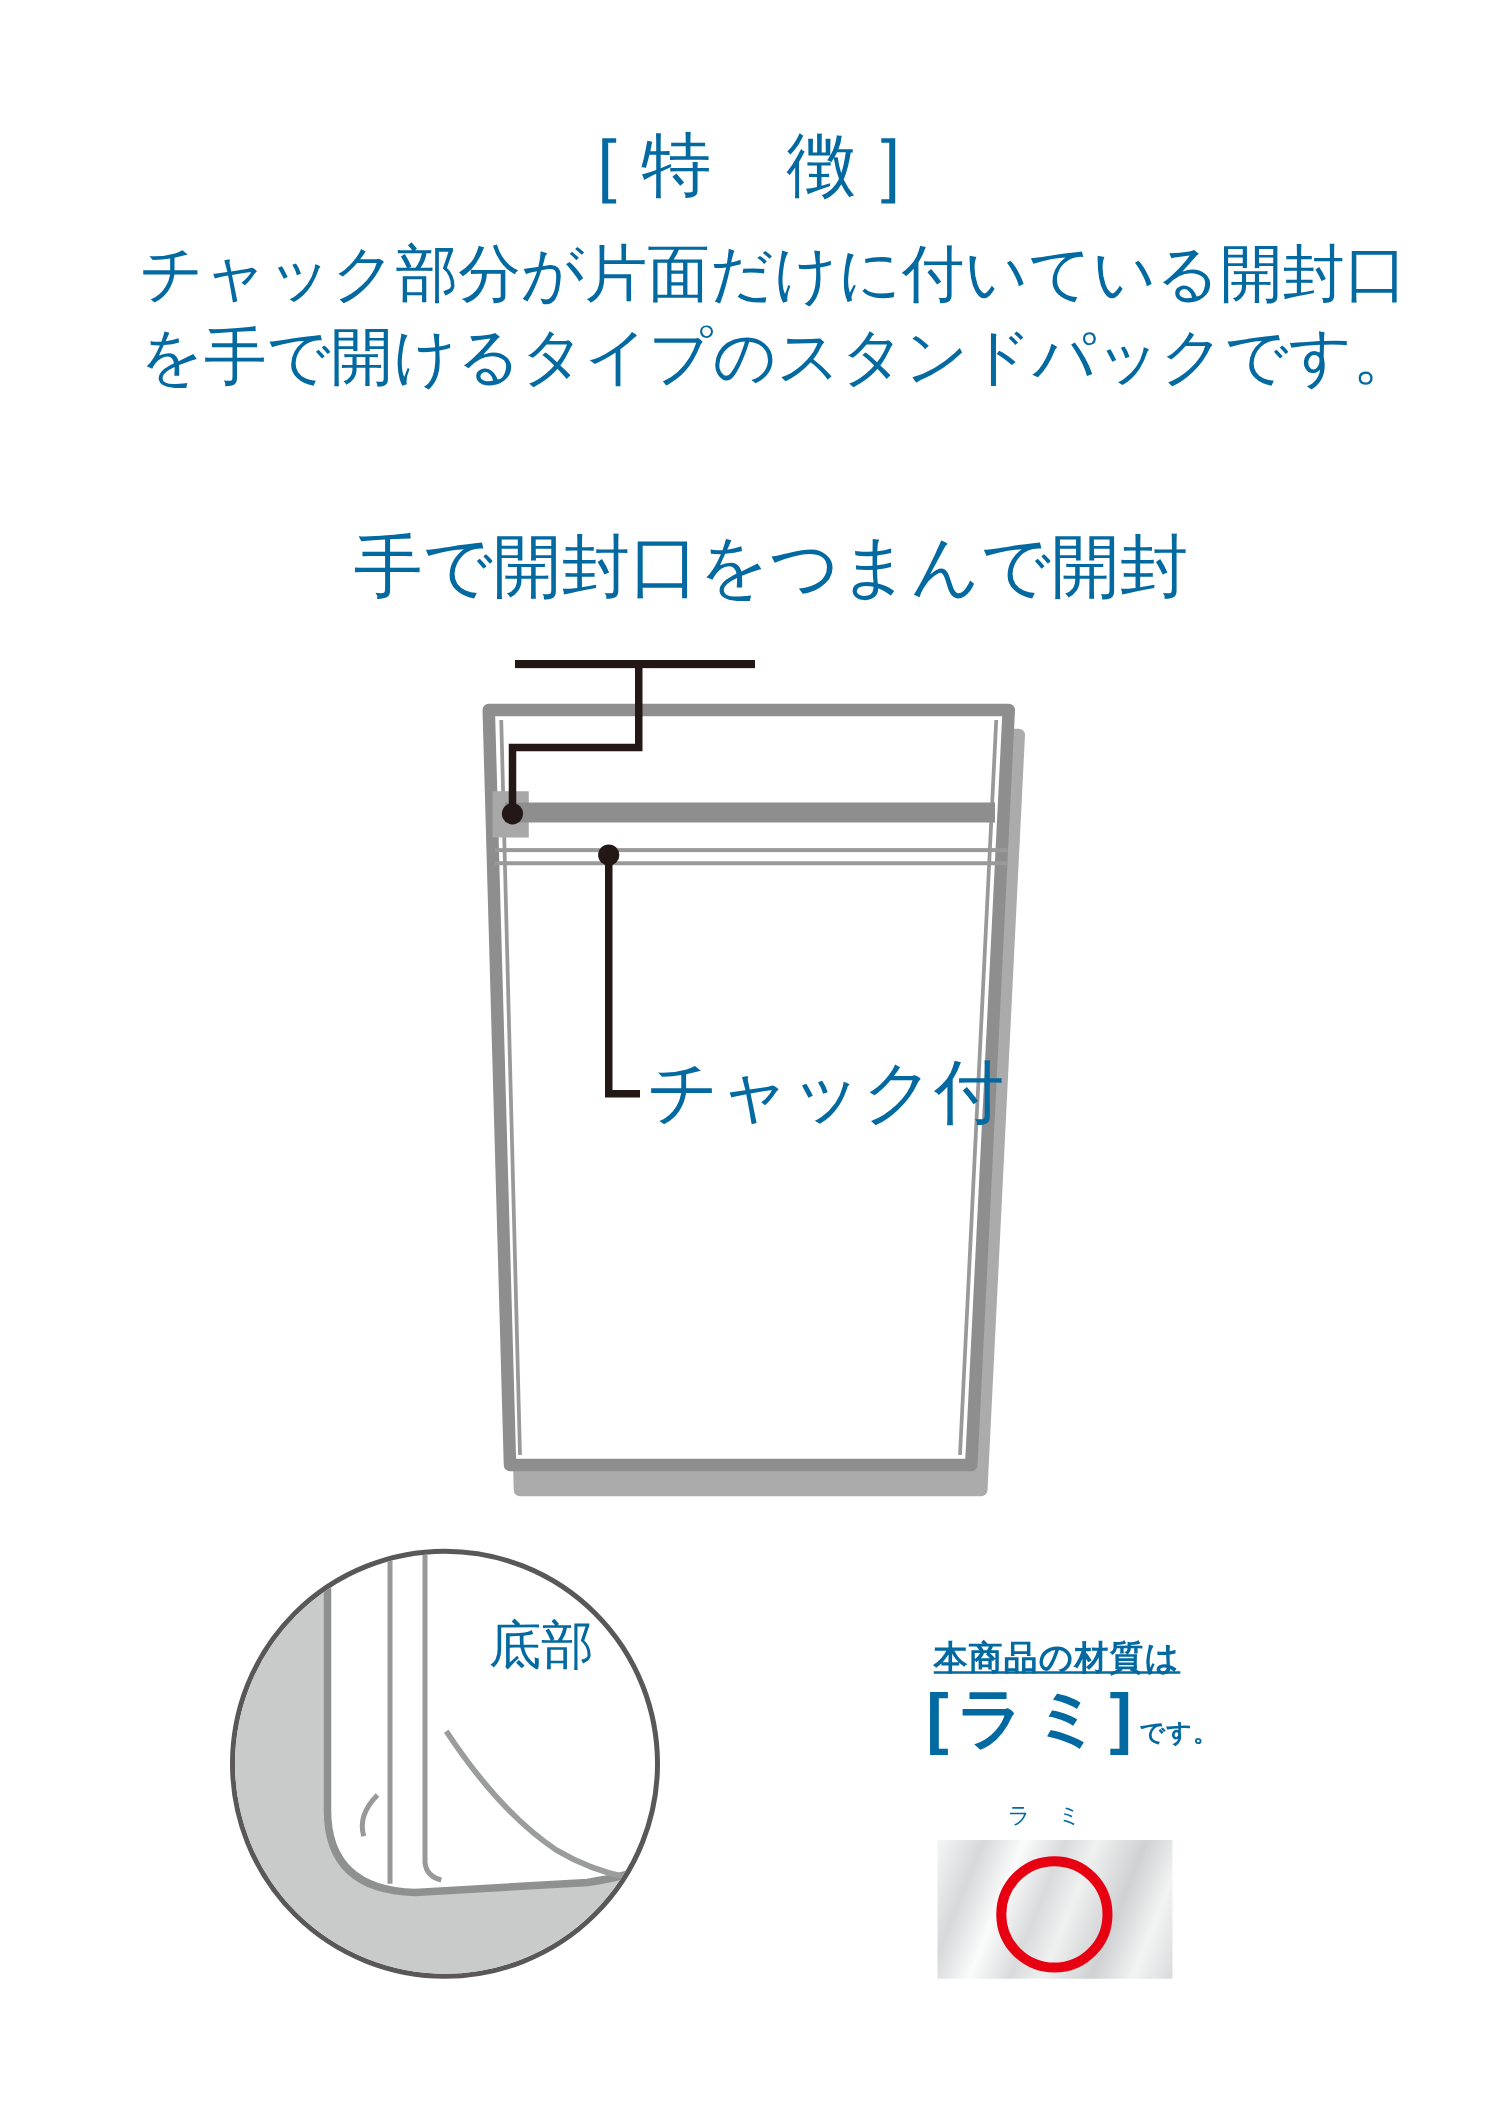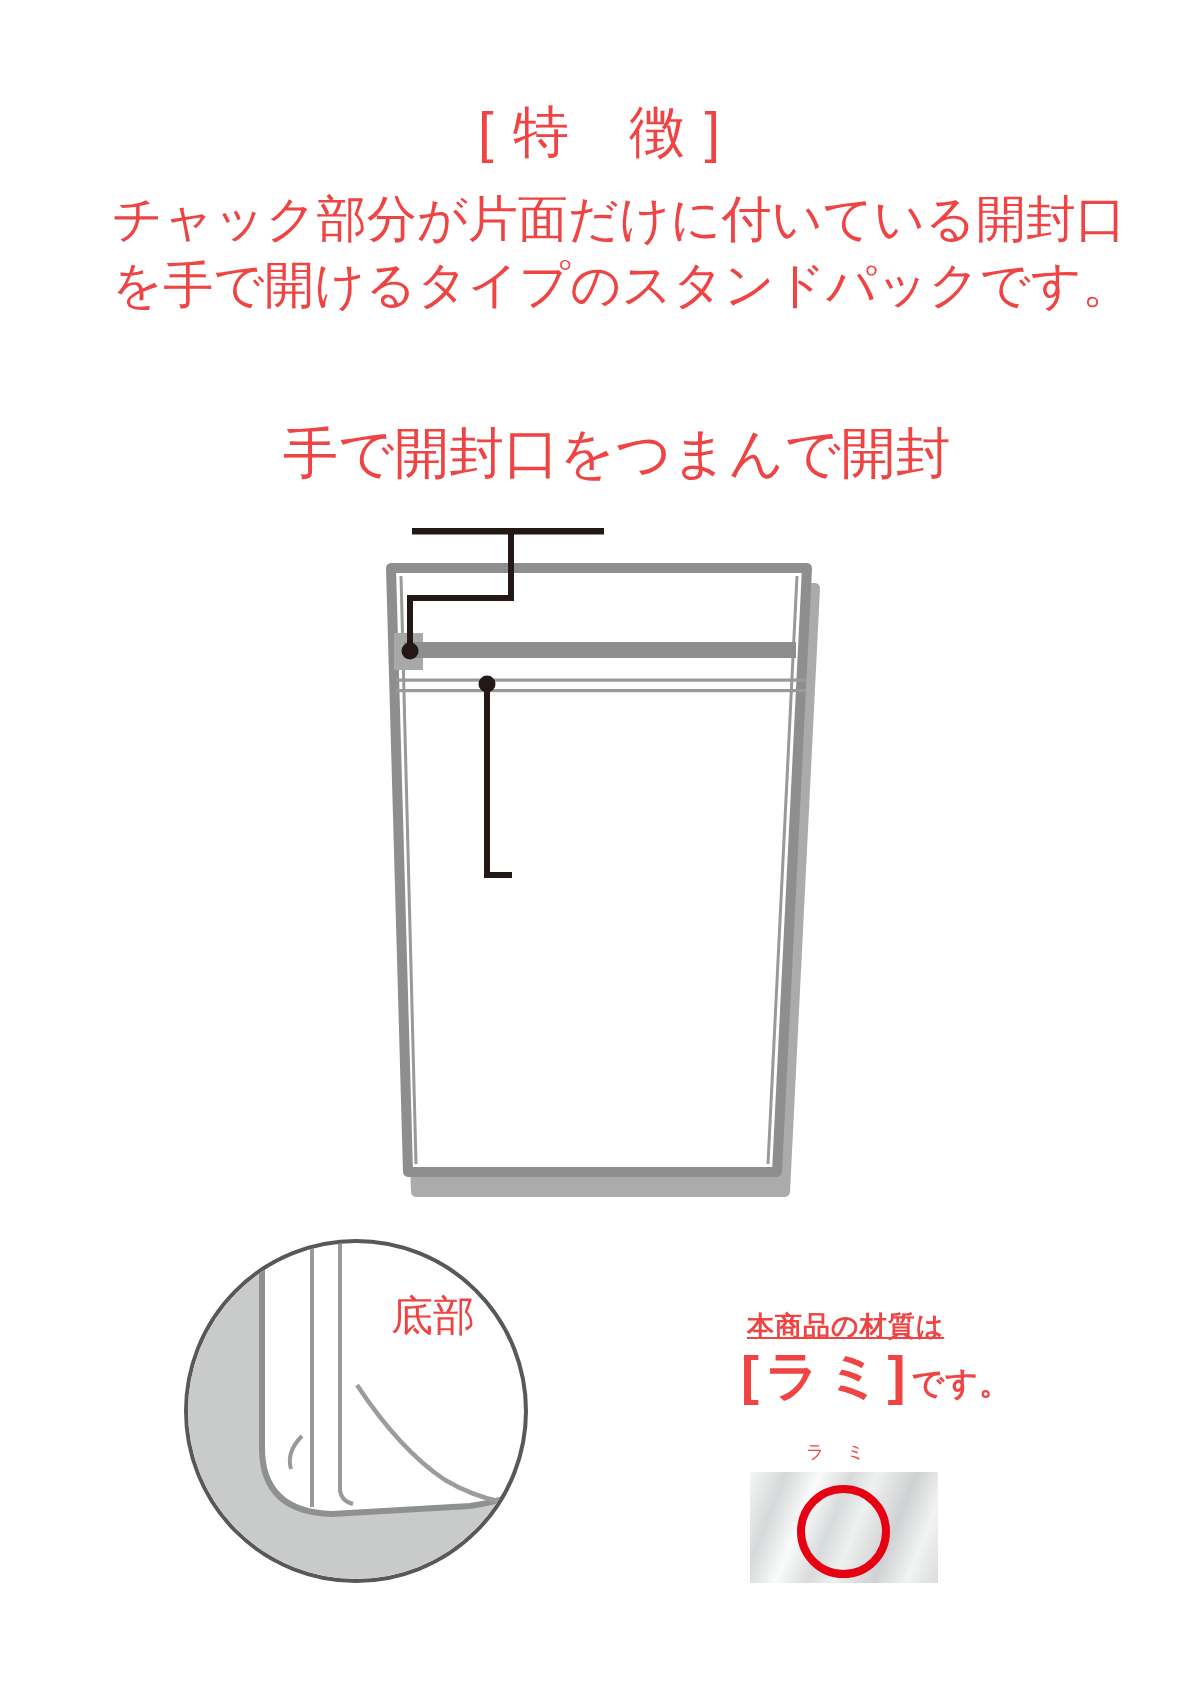--- a/index.html
+++ b/index.html
@@ -1,31 +1,31 @@
 <!DOCTYPE html>
 <html><head>
 <meta charset="utf-8">
 <style>
   html,body{margin:0;padding:0;background:#fff;}
   .page{
     position:relative;width:1200px;height:1700px;background:#fff;overflow:hidden;
-    font-family:"Liberation Sans","DejaVu Sans",sans-serif;color:#ef4444;
+    font-family:"Liberation Sans","DejaVu Sans",sans-serif;color:#0369a1;
   }
   .abs{position:absolute;}
   svg.layer{position:absolute;left:0;top:0;z-index:0;}
   .txt{position:absolute;z-index:2;white-space:nowrap;line-height:1;}
   .title{left:0;top:104px;width:1200px;text-align:center;font-size:56px;font-weight:500;letter-spacing:2px;}
   .para{left:112px;top:186px;font-size:50px;font-weight:400;line-height:66px;}
   .pinch-label{left:283px;top:426px;font-size:55px;font-weight:400;}
   .zip-label{left:518px;top:846px;font-size:56px;font-weight:400;}
   .teibu-label{left:391px;top:1295px;font-size:42px;font-weight:400;z-index:3;}
   .mat-heading{left:747px;top:1313px;font-size:27px;font-weight:900;letter-spacing:1px;text-decoration:underline;}
   .mat-value{left:741px;top:1348px;font-weight:900;}
   .mat-value .big{font-size:54px;letter-spacing:6px;}
-  .mat-value .small{font-size:32px;letter-spacing:1px;}
+  .mat-value .small{font-size:20px;letter-spacing:1px;}
   .rami-label{left:806px;top:1443px;font-size:18px;font-weight:500;letter-spacing:2px;}
   .film-swatch{
     left:750px;top:1472px;width:188px;height:111px;z-index:1;
     background:
       linear-gradient(112deg,#f4f5f5 0%,#d7d8d9 16%,#fafbfb 30%,#d9dadb 44%,#eff0f0 55%,#cfd1d2 72%,#f2f3f3 86%,#dadbdc 100%);
   }
   .maru{
     left:797px;top:1485px;width:77px;height:77px;z-index:2;
     border:8px solid #e60012;border-radius:50%;background:transparent;
   }
@@ -91,20 +91,21 @@
 
   <div class="txt title">[ 特　徴 ]</div>
 
   <div class="txt para">
     <div>チャック部分が片面だけに付いている開封口</div>
     <div>を手で開けるタイプのスタンドパックです。</div>
   </div>
 
   <div class="txt pinch-label">手で開封口をつまんで開封</div>
 
+  <div class="txt zip-label">チャック付</div>
 
   <div class="txt teibu-label">底部</div>
 
   <div class="txt mat-heading">本商品の材質は</div>
 
   <div class="txt mat-value"><span class="big">[ラミ]</span><span class="small">です。</span></div>
 
   <div class="txt rami-label">ラ　ミ</div>
 
   <div class="abs film-swatch"></div>

